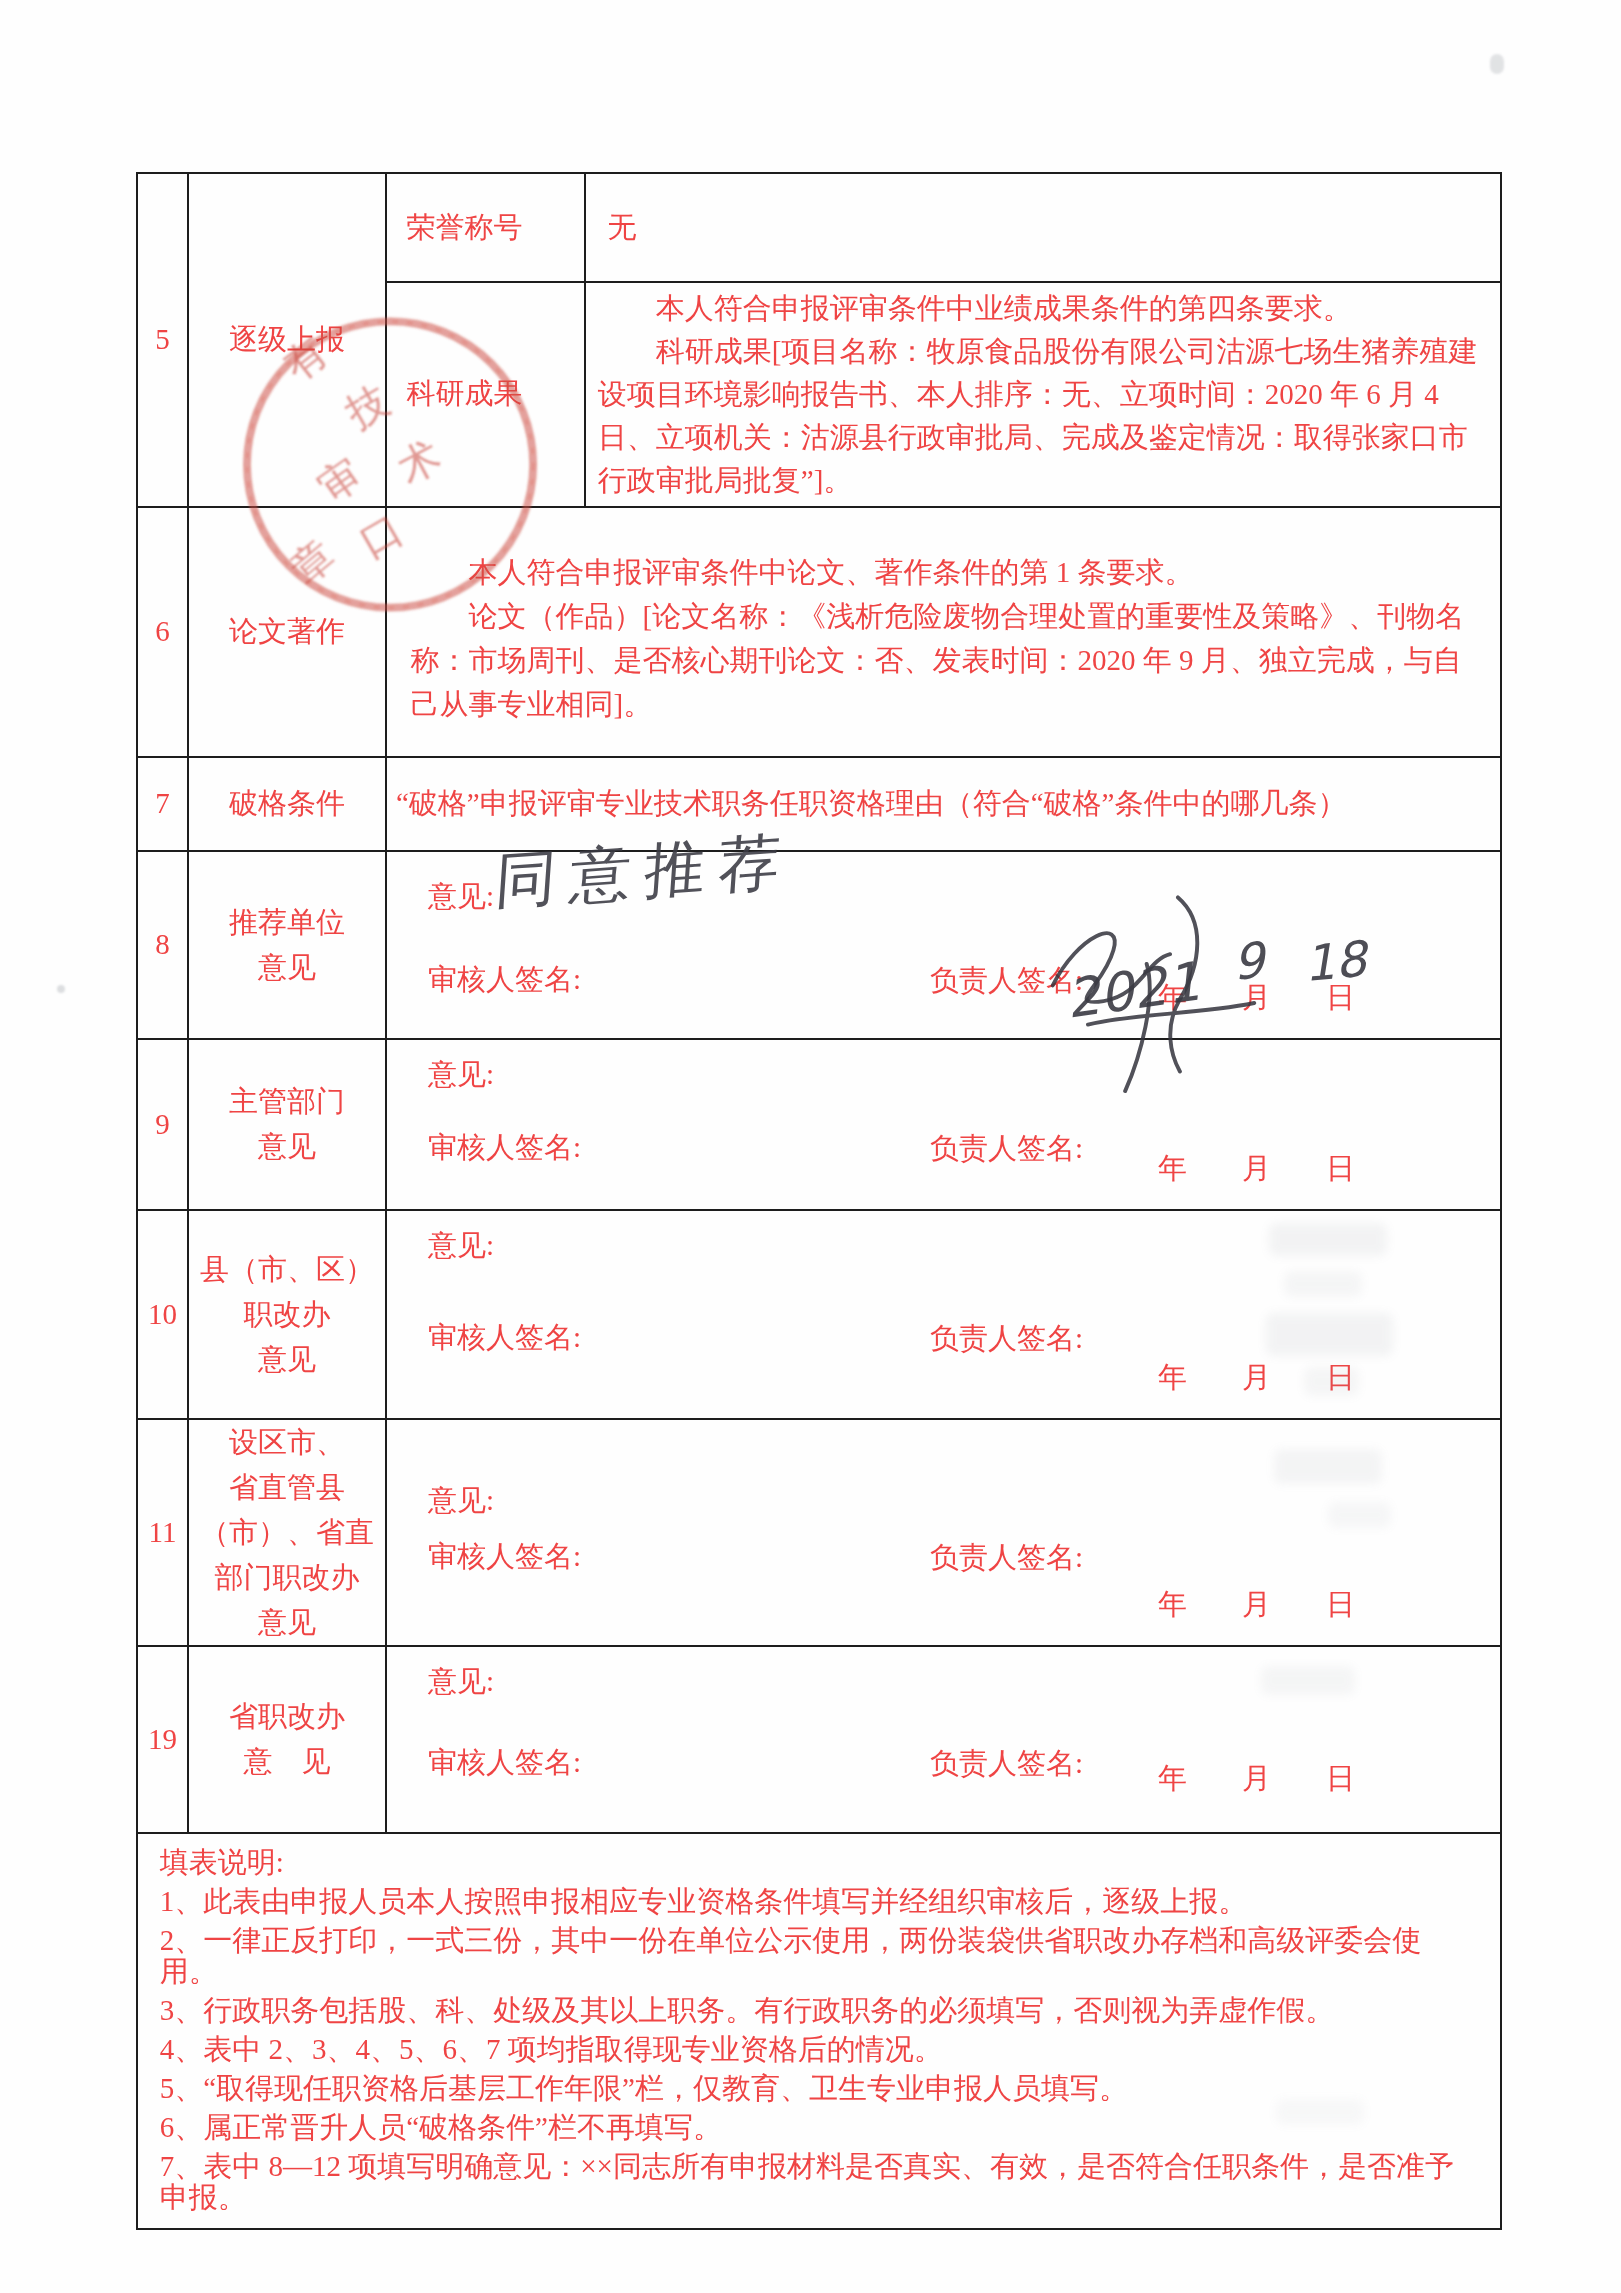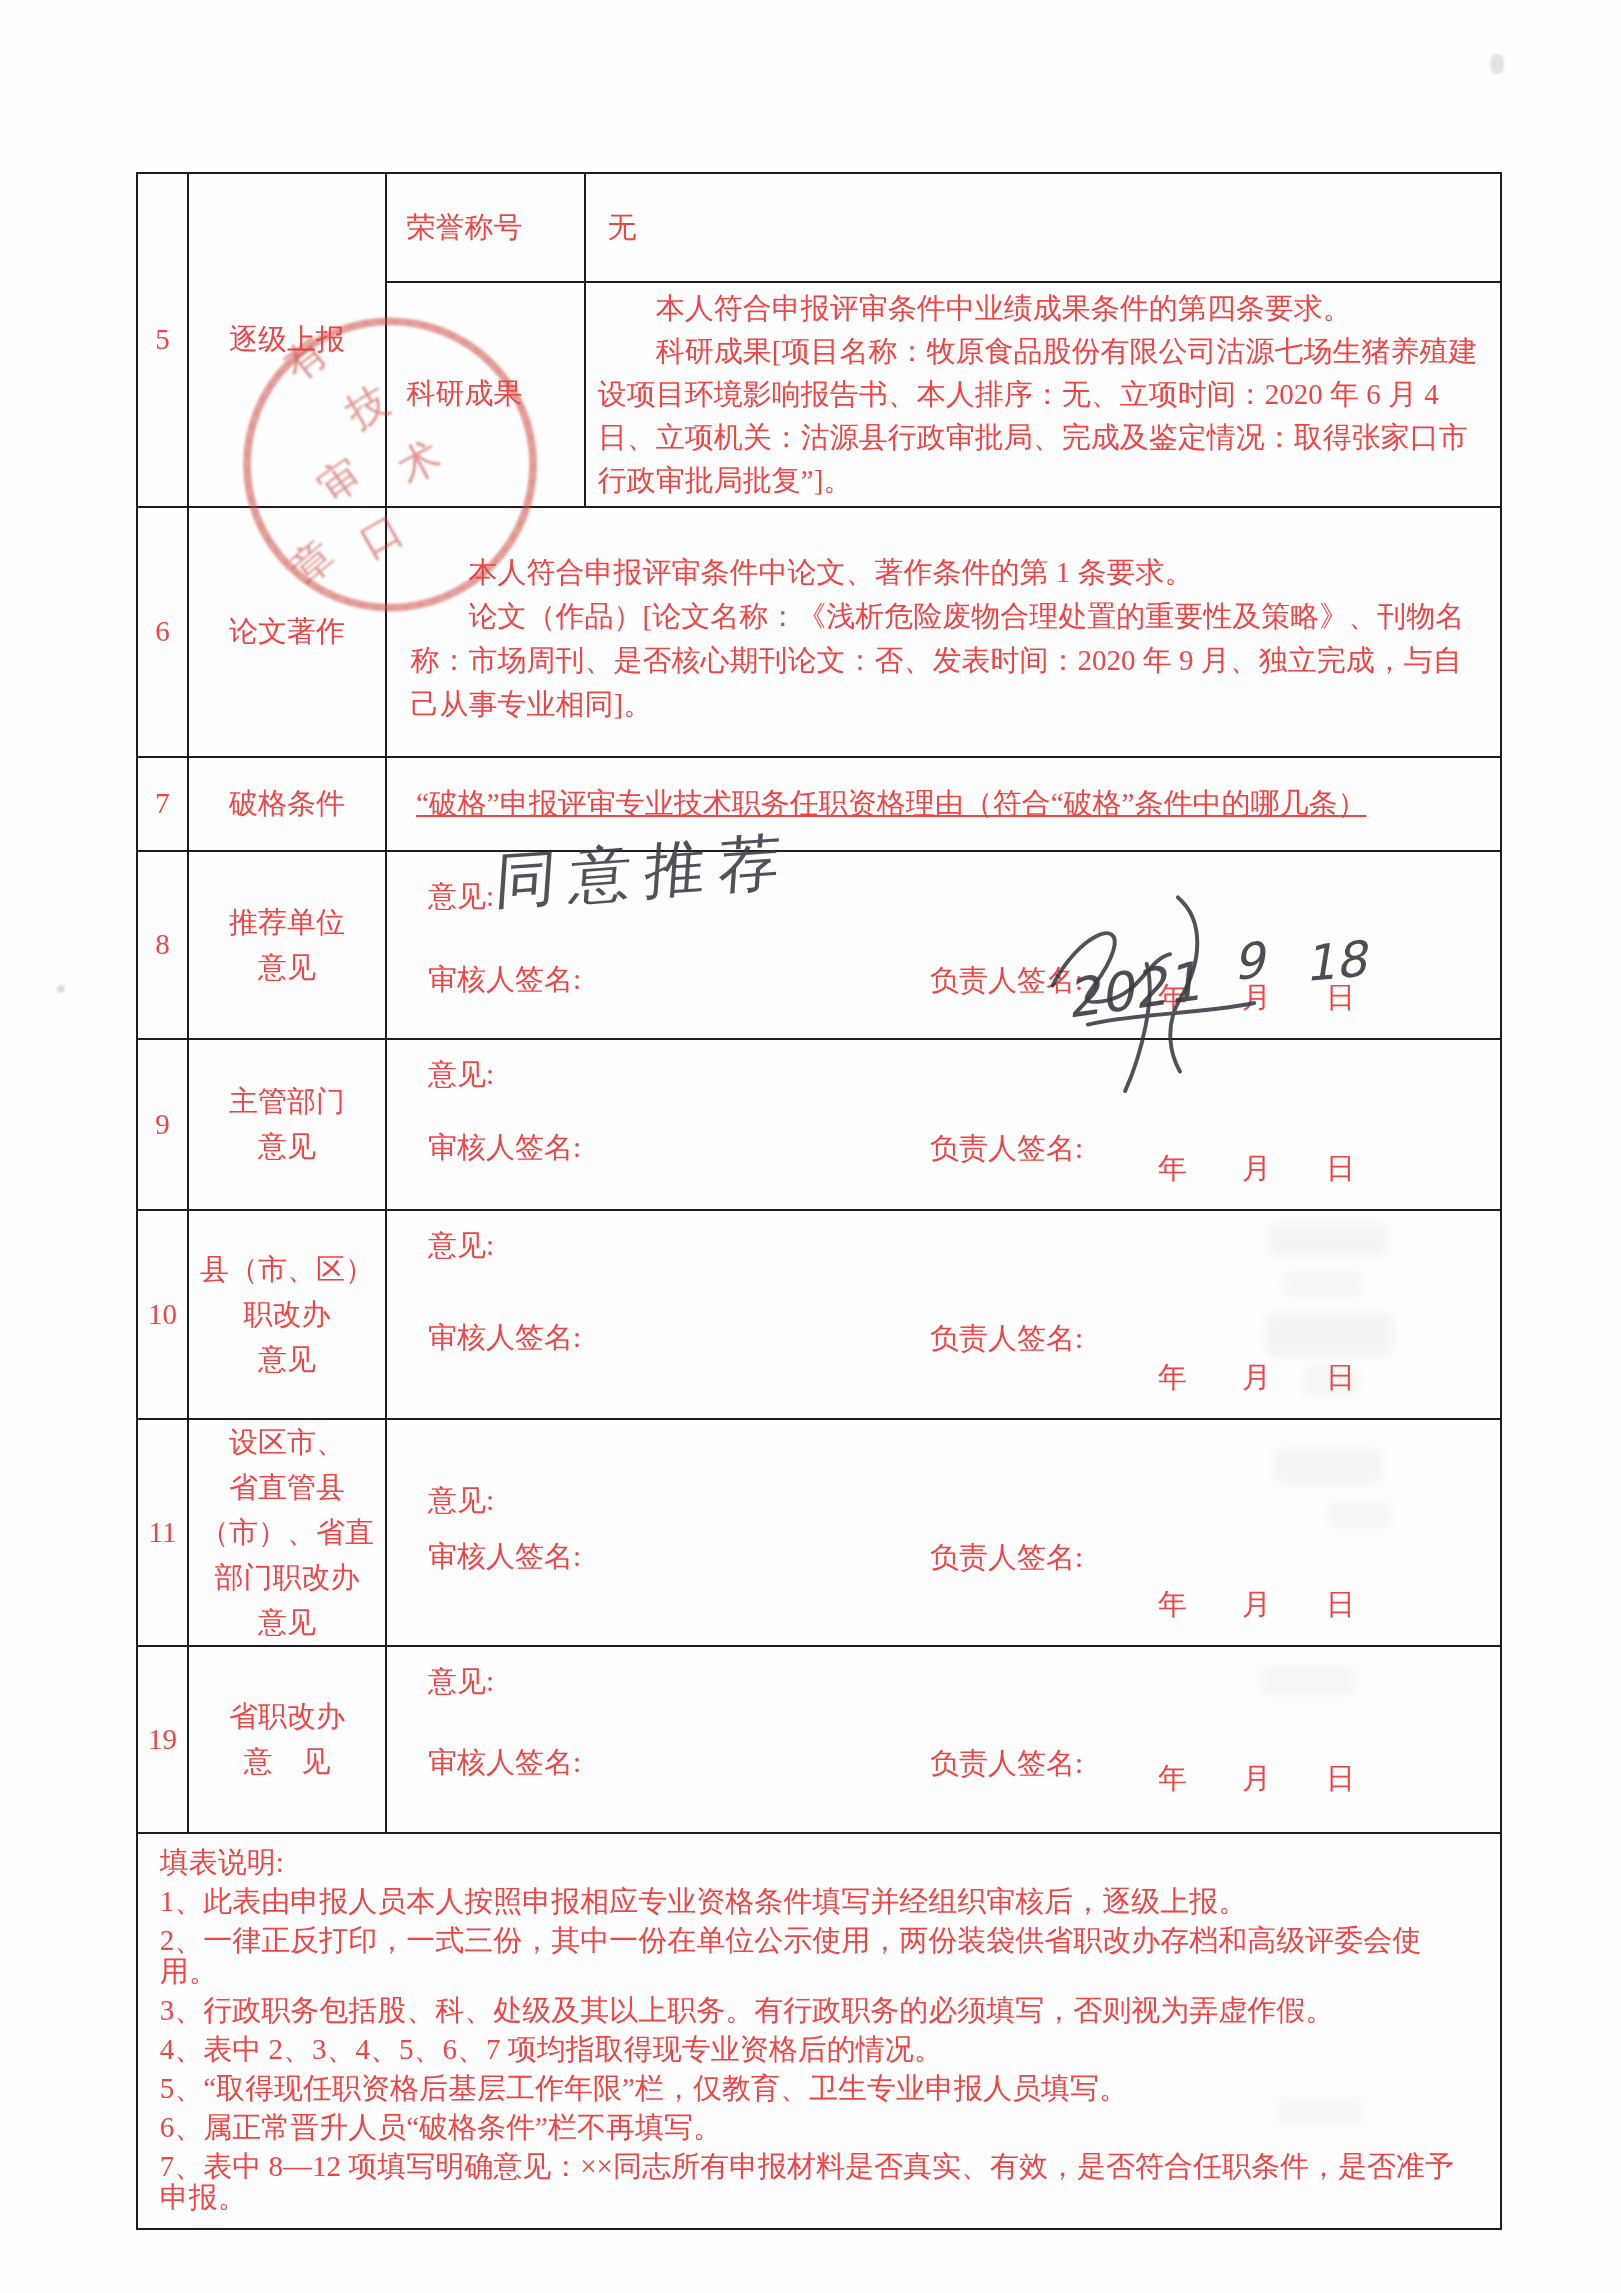--- a/index.html
+++ b/index.html
@@ -26,21 +26,21 @@
   }
   .c-num{text-align:center;}
   .c-label{text-align:center;line-height:45px;padding:0 5.9px;}
   .lbl-line{display:block;}
   .c-sub{padding-left:19.6px;}
   .c-honor{padding-left:21.6px;}
   .c-para{vertical-align:top;padding:3.9px 13.7px 3.9px 11.8px;line-height:43px;font-size:28px;}
   .c-para p{margin:0;text-indent:2em;}
   .c-para6{vertical-align:top;padding:15.7px 25.5px 3.9px 23.5px;line-height:44px;font-size:29px;margin-top:28px;}
   .c-para6 p{margin:0;text-indent:2em;}
-  .c-single{padding-left:29px;text-decoration:underline;}
+  .c-single{padding-left:9px;}
   
   .op-cell{position:relative;padding:0;vertical-align:top;}
   .op-opinion{position:absolute;left:41px;top:15.7px;}
   .op8 .op-opinion{top:25.5px;}
   .op11 .op-opinion{top:61px;}
   .op-sigs{position:absolute;left:41px;top:52%;width:100%;}
   .op8 .op-sigs{top:58%;}
   .sig-manager{position:absolute;left:502px;top:1px;}
   .op-date{position:absolute;right:145px;bottom:19.6px;display:flex;gap:55px;}
   .op12 .op-date{bottom:33px;}

